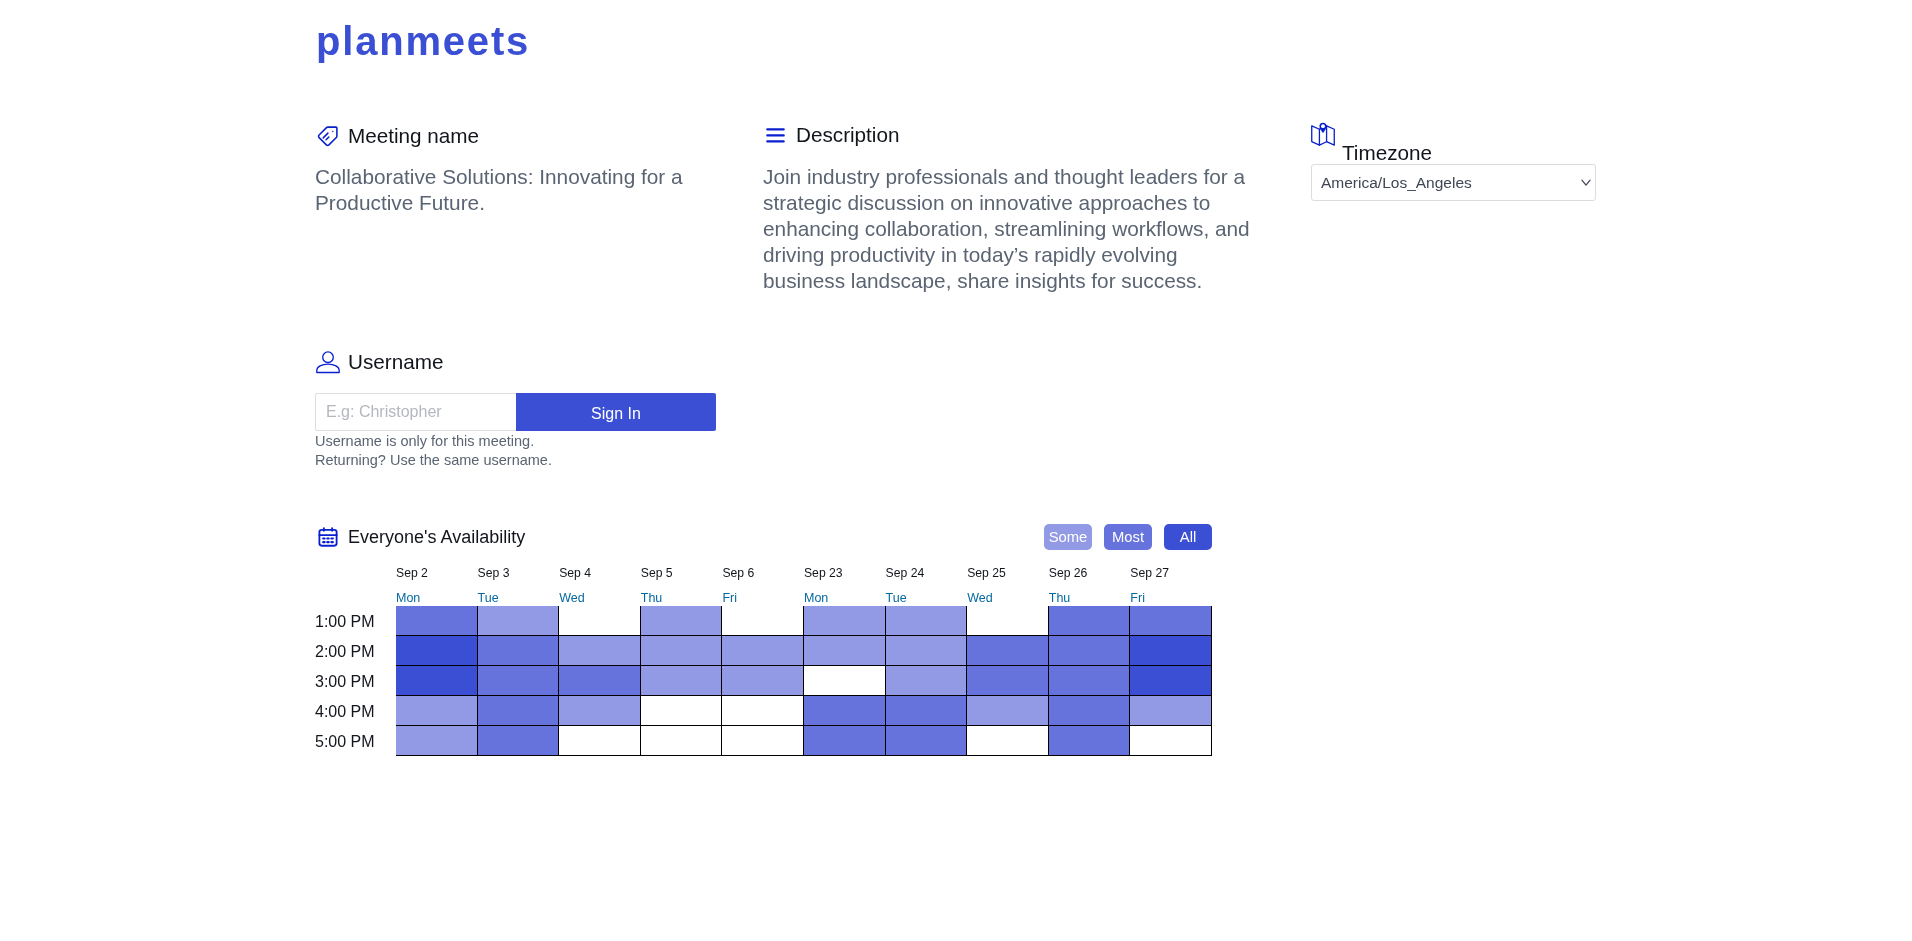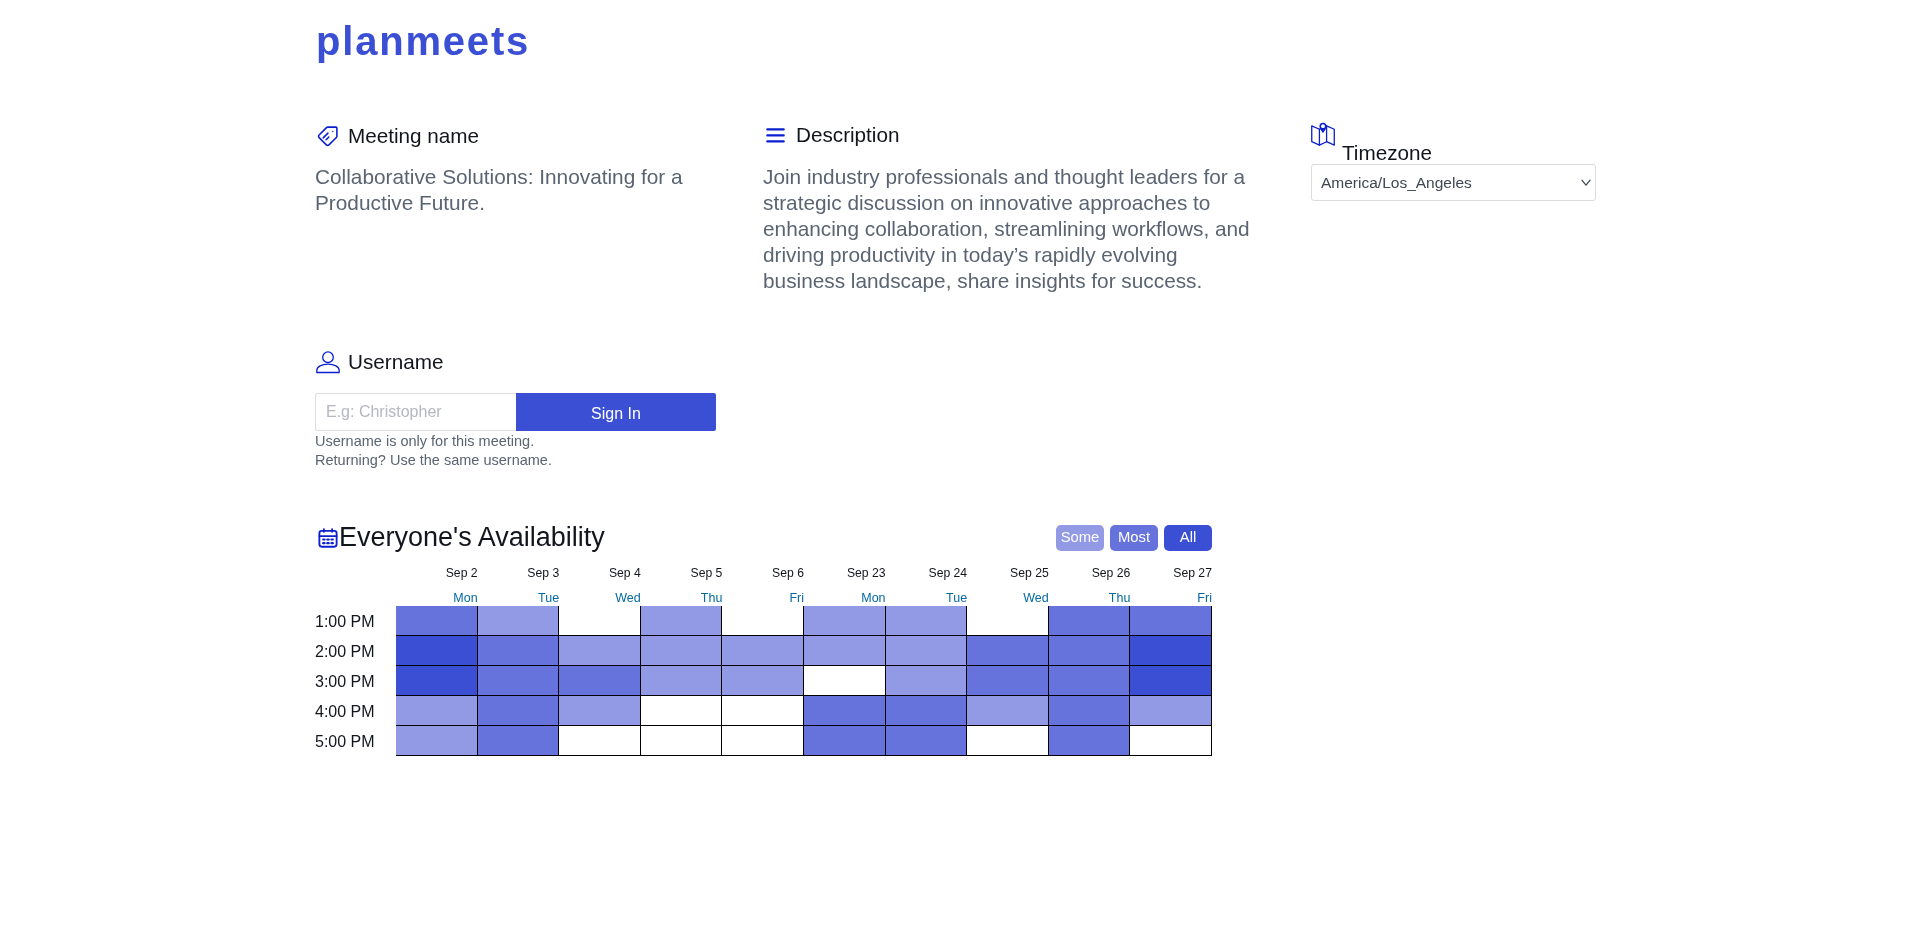--- a/index.html
+++ b/index.html
@@ -73,34 +73,34 @@
     border-radius:0 2px 2px 0;
     font-family:"Liberation Sans", sans-serif;
     font-size:16px; cursor:pointer; padding:12px;
   }
   .hint { position:absolute; left:315px; top:432px;
           font-size:14.5px; color:#5a6472; line-height:18.6px; }
 
   
   .avail-head { position:absolute; left:317px; top:524px;
                 display:flex; align-items:center; width:895px; }
-  .avail-title { font-size:27px; line-height:1; color:#12151c; }
-  .legend { margin-left:auto; display:flex; gap:6px;justify-content:center; }
+  .avail-title { font-size:18px; margin-left:9px; line-height:1; color:#12151c; }
+  .legend { margin-left:auto; display:flex; gap:12px;justify-content:center; }
   .chip { height:26px; width:48px; border-radius:5px; color:#fff; font-size:14.8px;
           display:flex; align-items:center; justify-content:center;
           padding:0 0 1px 0; border:none; font-family:"Liberation Sans", sans-serif;
           cursor:pointer; }
   .chip.lv1 { background:#9299e5; }
   .chip.lv2 { background:#6673dd; }
   .chip.lv3 { background:#3a4fd3; }
 
   
   .grid-wrap { position:absolute; left:315px; top:565px; }
   .dayhead-row { position:absolute; left:81px; top:0; display:flex; }
-  .dayhead { width:81.6px; text-align:right; }
+  .dayhead { width:81.6px; text-align:left; }
   .dayhead .d1 { font-size:12.2px; color:#12151c; display:block; line-height:16.5px; }
   .dayhead .d2 { font-size:12.5px; color:#0369a1; display:block; line-height:16.5px;margin-top:8px; }
 
   .rows { position:absolute; left:0; top:41px; }
   .row { display:flex; height:29.92px; }
   .tlabel { width:81px; font-size:16px; color:#12151c;
             display:flex; align-items:center; line-height:1; padding-top:2px; }
   .cells { display:flex; }
   .cell { width:81.6px; height:29.92px;
           border-right:1.4px solid #000; border-bottom:1.4px solid #000; }

